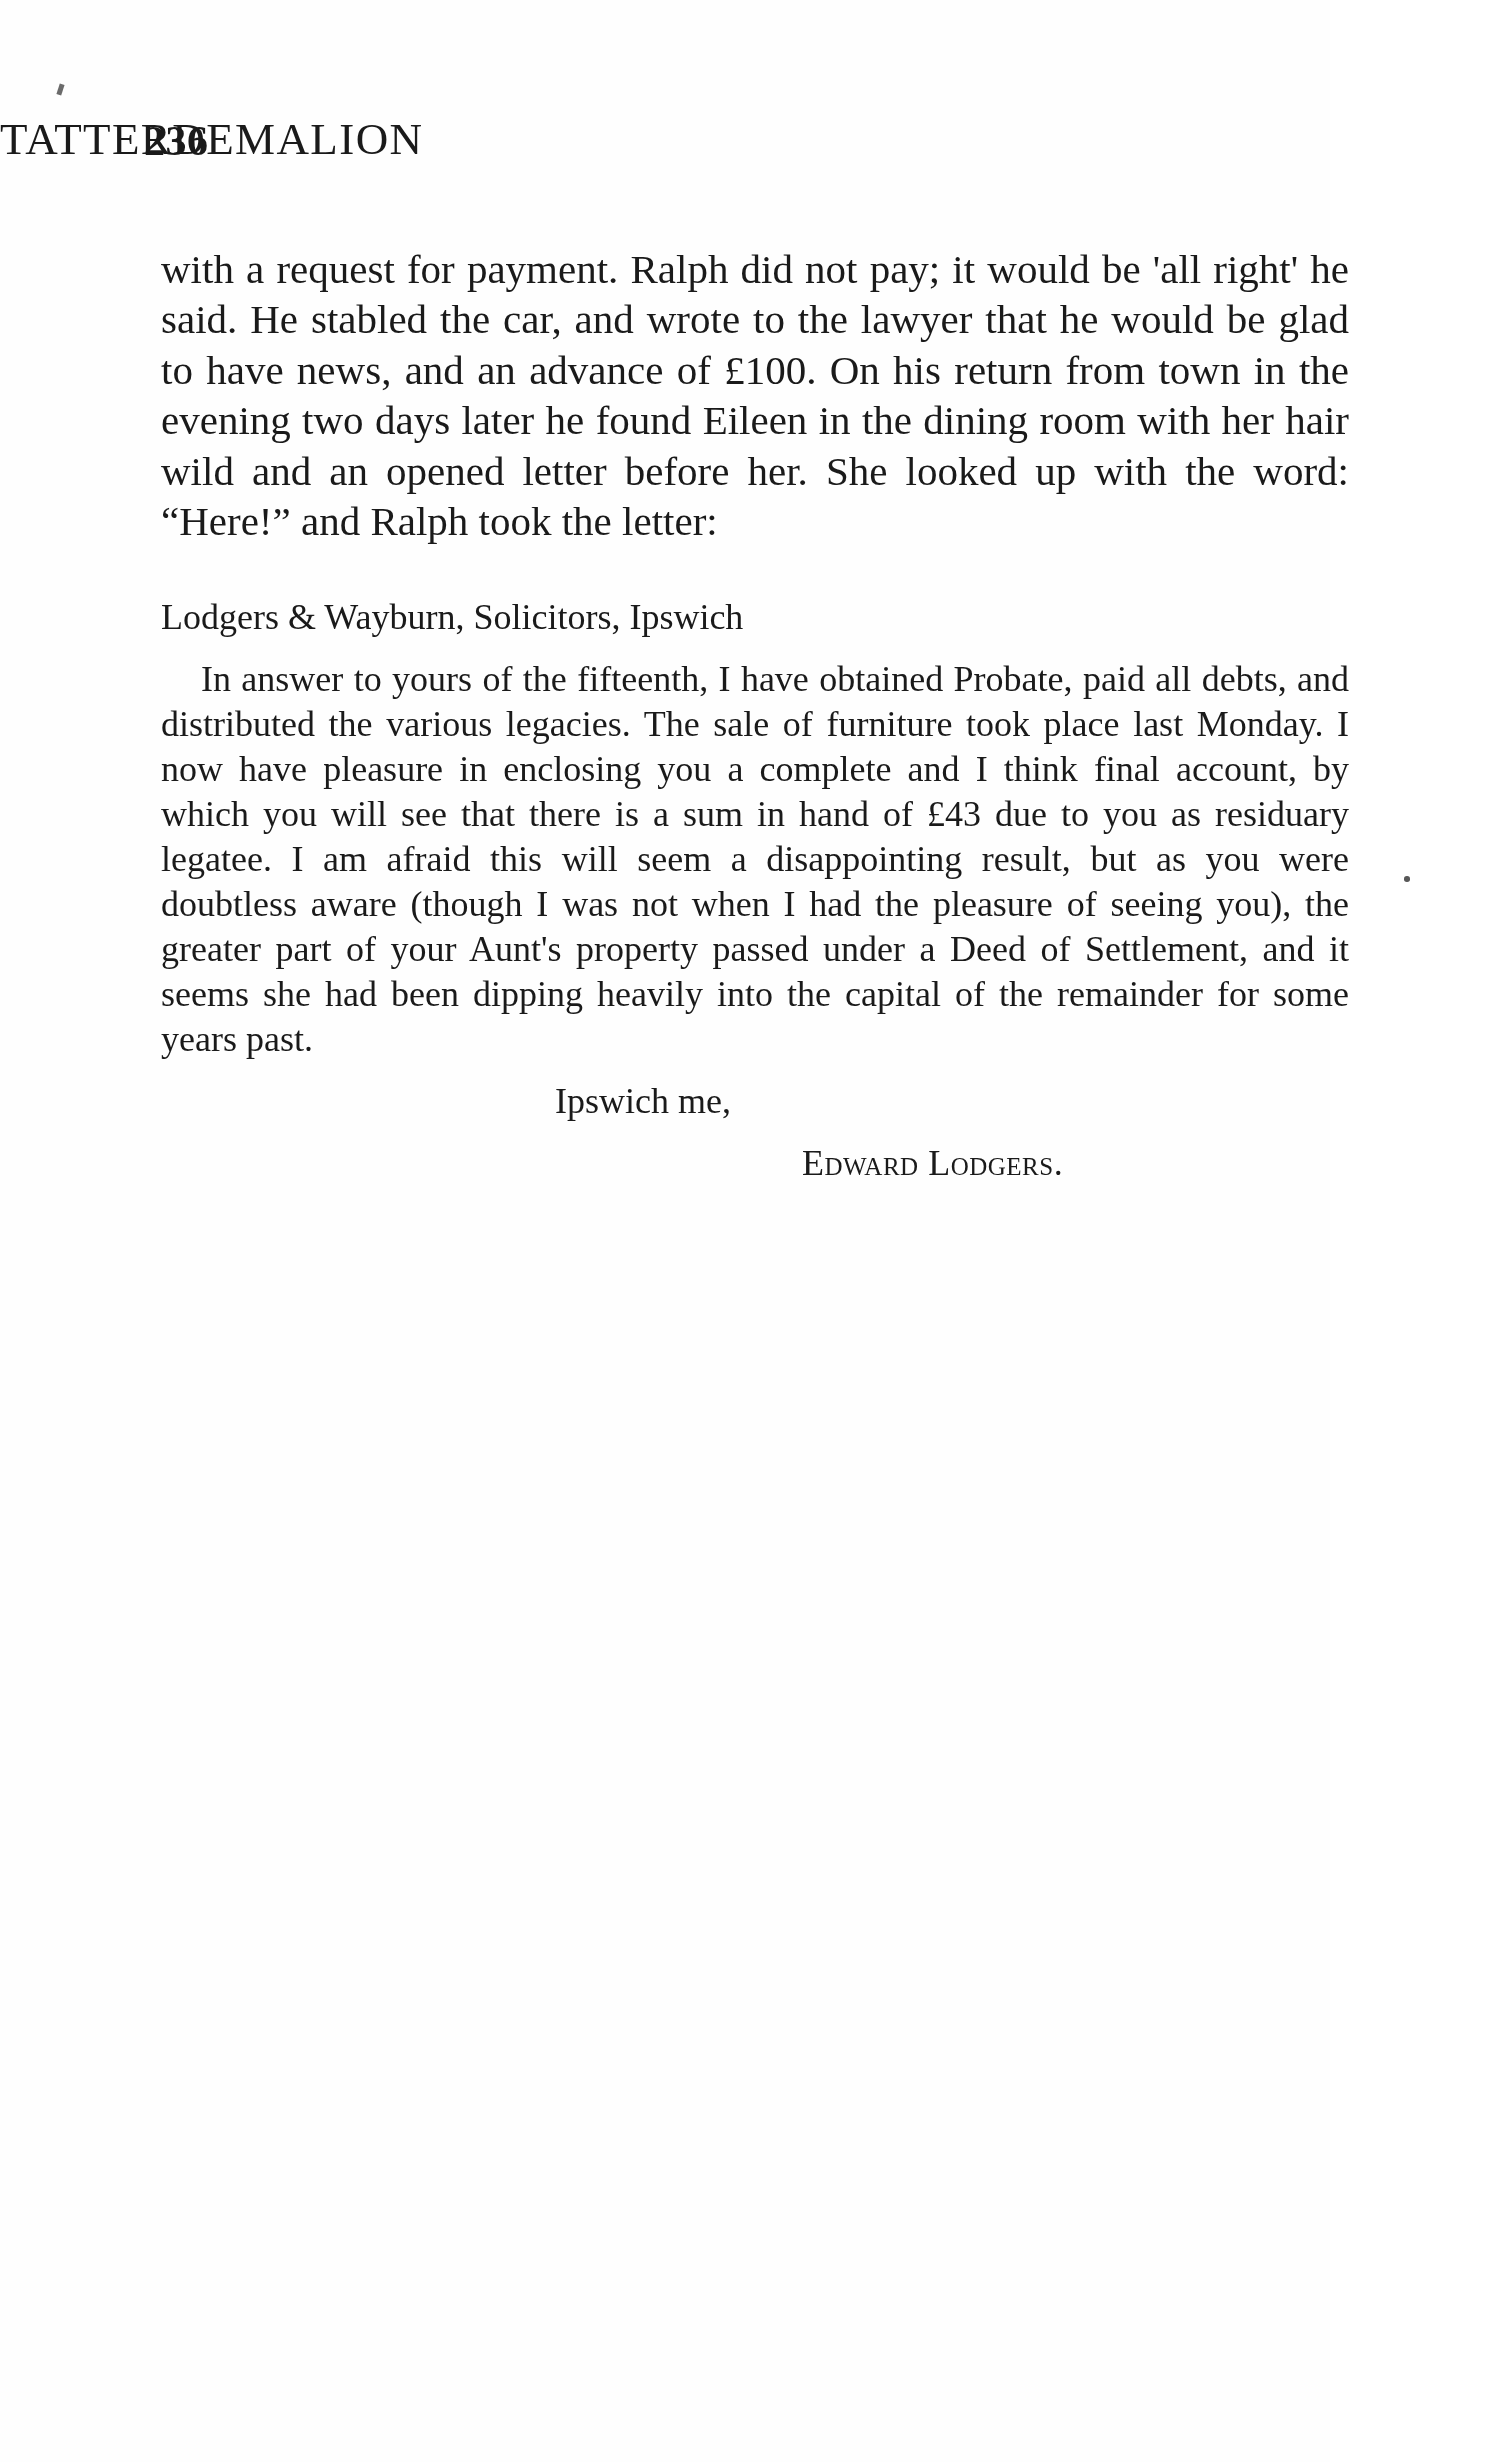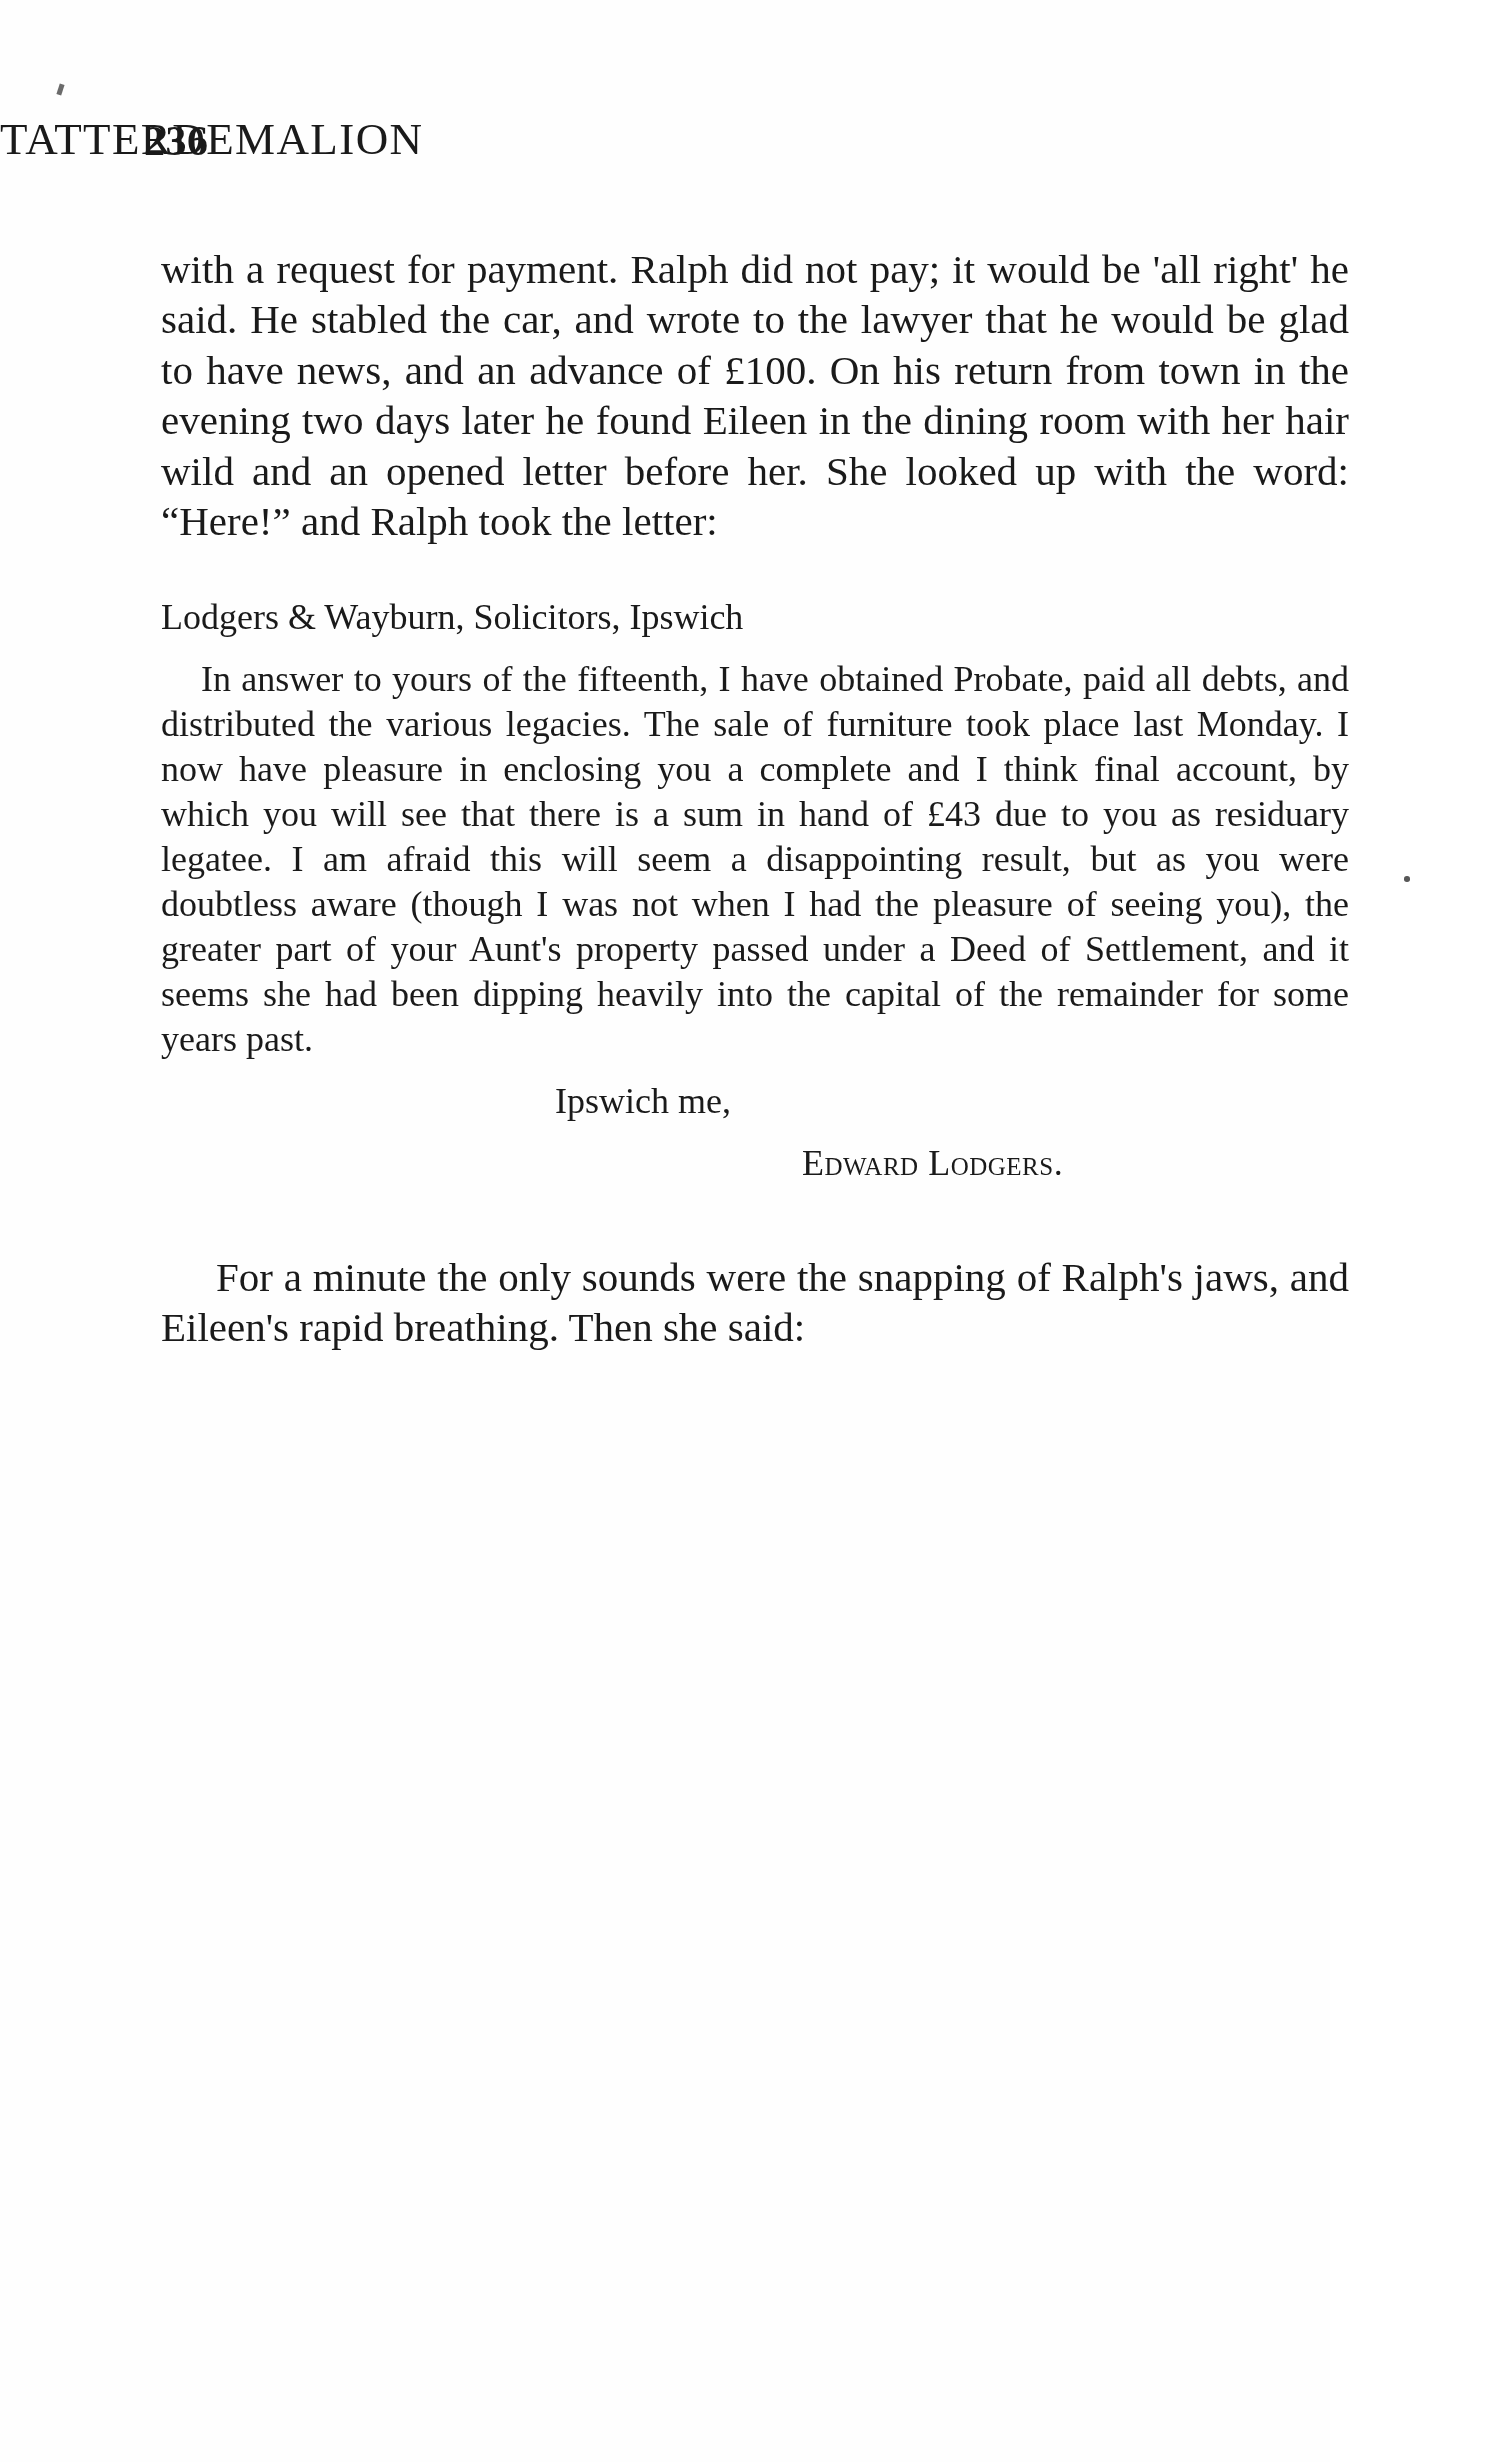--- a/index.html
+++ b/index.html
@@ -148,17 +148,16 @@
 
     <p class="body-main last-line-left">with a request for payment.  Ralph did not pay; it would be 'all right' he said.  He stabled the car, and wrote to the lawyer that he would be glad to have news, and an advance of £100.  On his return from town in the evening two days later he found Eileen in the dining room with her hair wild and an opened letter before her. She looked up with the word: “Here!” and Ralph took the letter:</p>
 
     <div class="letter">
       <p class="line">Lodgers &amp; Wayburn, Solicitors, Ipswich</p>
       <p class="para">In answer to yours of the fifteenth, I have obtained Probate, paid all debts, and distributed the various legacies.  The sale of furniture took place last Monday. I now have pleasure in enclosing you a complete and I think final account, by which you will see that there is a sum in hand of £43 due to you as residuary legatee.  I am afraid this will seem a disappointing result, but as you were doubtless aware (though I was not when I had the pleasure of seeing you), the greater part of your Aunt's property passed under a Deed of Settlement, and it seems she had been dipping heavily into the capital of the remainder for some years past.</p>
       <p class="sign-1">Ipswich me,</p>
       <p class="sign-3 smallcaps">Edward Lodgers.</p>
     </div>
 
-    <p class="closing-para">For a minute the only sounds were the snapping of Ralph's jaws, and Eileen's rapid breathing.  Then she said:</p>
 
   </div>
 </div>
 
 
 </body></html>

